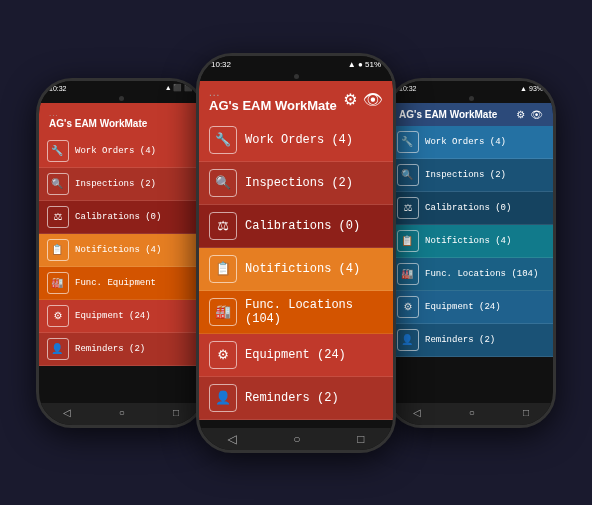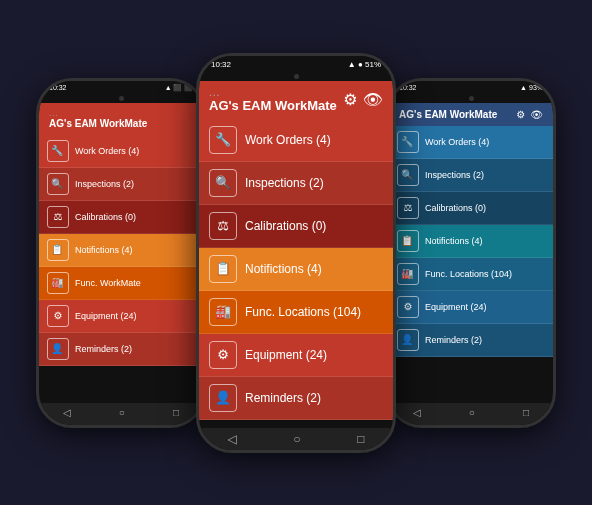--- a/index.html
+++ b/index.html
@@ -65,21 +65,21 @@
     }
 
     
     .status-bar {
       background: #111;
       color: #fff;
       font-size: 7px;
       padding: 3px 10px;
       display: flex;
       justify-content: space-between;
-      align-items: center;
+      align-items: flex-end;
       min-height: 14px;
     }
 
     .status-bar-center {
       font-size: 8px;
       padding: 4px 12px;
       min-height: 16px;
     }
 
     
@@ -149,20 +149,21 @@
     .menu-icon-sm {
       width: 22px;
       height: 22px;
       border: 1px solid rgba(255,255,255,0.6);
       border-radius: 3px;
       font-size: 10px;
     }
 
     .menu-label {
       font-size: 12px;
+      font-family: Liberation Mono, monospace;
     }
 
     .menu-label-sm {
       font-size: 9px;
     }
 
     
     .item-work-orders { background: #c0392b; }
     .item-inspections { background: #a93226; }
     .item-calibrations { background: #8e2019; }
@@ -252,21 +253,21 @@
       <div class="menu-item menu-item-sm item-calibrations">
         <div class="menu-icon menu-icon-sm">⚖</div>
         <span class="menu-label menu-label-sm">Calibrations (0)</span>
       </div>
       <div class="menu-item menu-item-sm item-notifictions">
         <div class="menu-icon menu-icon-sm">📋</div>
         <span class="menu-label menu-label-sm">Notifictions (4)</span>
       </div>
       <div class="menu-item menu-item-sm item-func-loc">
         <div class="menu-icon menu-icon-sm">🏭</div>
-        <span class="menu-label menu-label-sm">Func. WorkMate</span>
+        <span class="menu-label menu-label-sm">Func. Equipment</span>
       </div>
       <div class="menu-item menu-item-sm item-equipment">
         <div class="menu-icon menu-icon-sm">⚙</div>
         <span class="menu-label menu-label-sm">Equipment (24)</span>
       </div>
       <div class="menu-item menu-item-sm item-reminders">
         <div class="menu-icon menu-icon-sm">👤</div>
         <span class="menu-label menu-label-sm">Reminders (2)</span>
       </div>
     </div>

